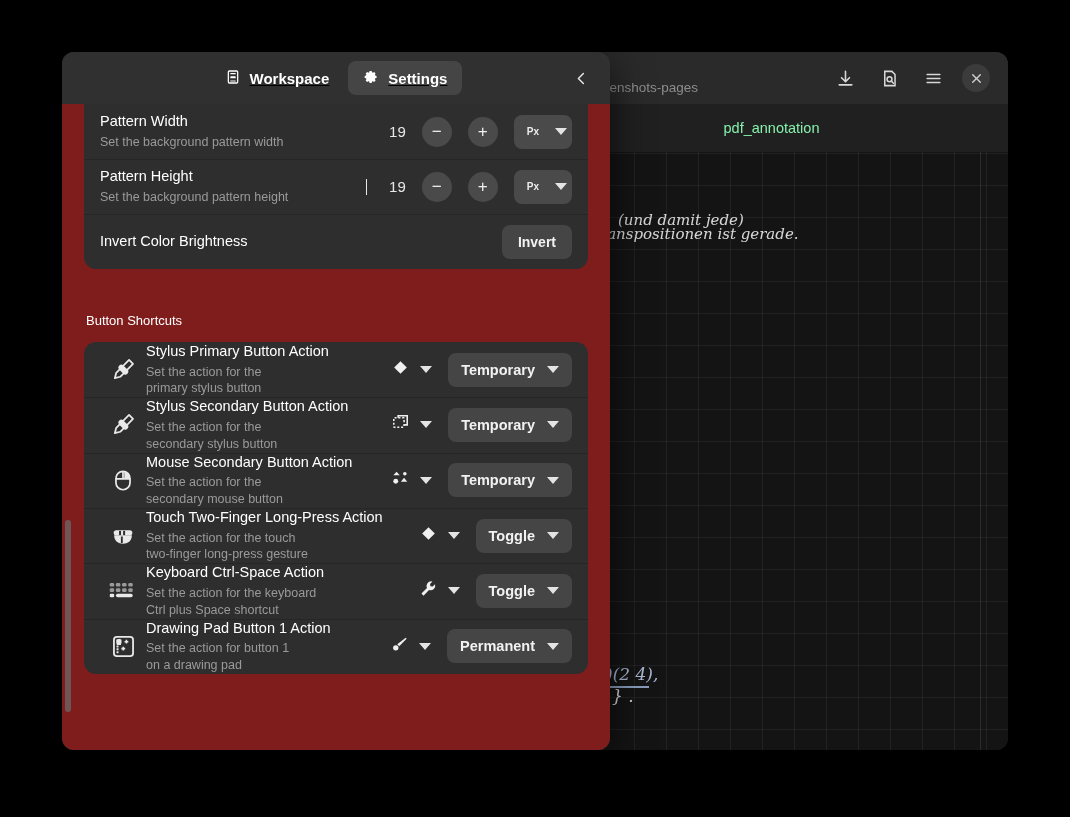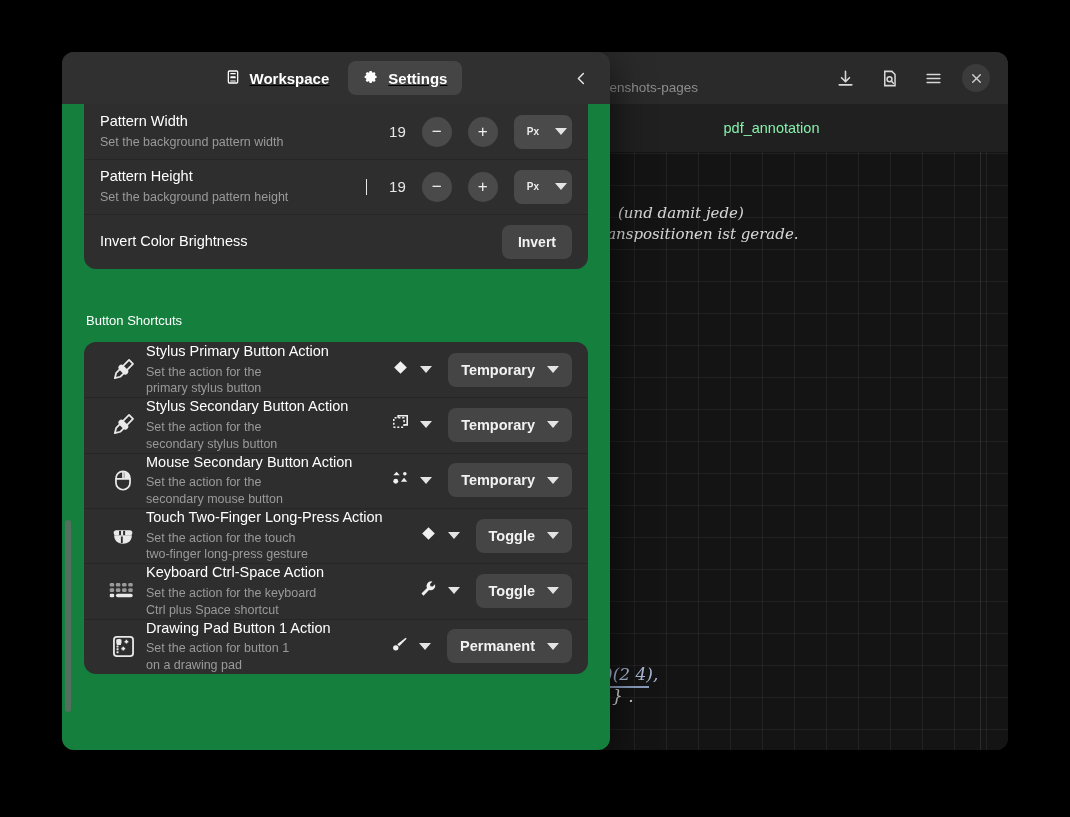--- a/index.html
+++ b/index.html
@@ -124,21 +124,21 @@
   .dlg-tab.active { background: #454545; text-align: center; }
   .dlg-back {
     position: absolute; right: 14px; top: 0; height: 52px;
     width: 30px; display: flex; align-items: center; justify-content: center;
     color: #e6e6e6;
   }
 
   .dlg-body {
     position: relative;
     height: 646px;
-    background: #15803d;
+    background: #7f1d1d;
     overflow: hidden;
   }
 
   .scrollbar {
     position: absolute;
     left: 3px; top: 416px;
     width: 6px; height: 192px;
     background: #6a6a6a;
     border-radius: 3px;
     opacity: .75;
@@ -280,21 +280,21 @@
     <div class="bg-tabbar">
       <div class="bg-tab">ecture_note_2</div>
       <div class="bg-tab">pdf_annotation</div>
     </div>
 
     <div class="canvas">
       <div class="grid"></div>
       <div class="page-divider"></div>
       <div class="page-divider2"></div>
 
-      <div class="hand" style="left:556px; top:52px; font-size:15px;">(und damit jede)</div>
+      <div class="hand" style="left:556px; top:59px; font-size:15px;">(und damit jede)</div>
       <div class="hand" style="left:538px; top:73px; font-size:15px;">ranspositionen ist gerade.</div>
       <div class="hand hand-blue" style="left:544px; top:512px; font-size:17px;">)(2 4),</div>
       <div class="hand-underline" style="left:545px; top:534px; width:42px;"></div>
       <div class="hand" style="left:550px; top:534px; font-size:17px;">} .</div>
     </div>
   </div>
 
   <div class="dialog">
 
     <div class="dlg-header">

